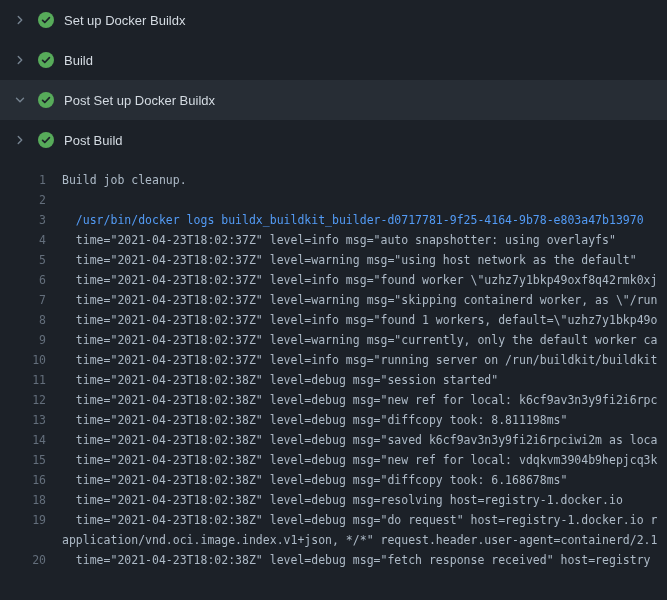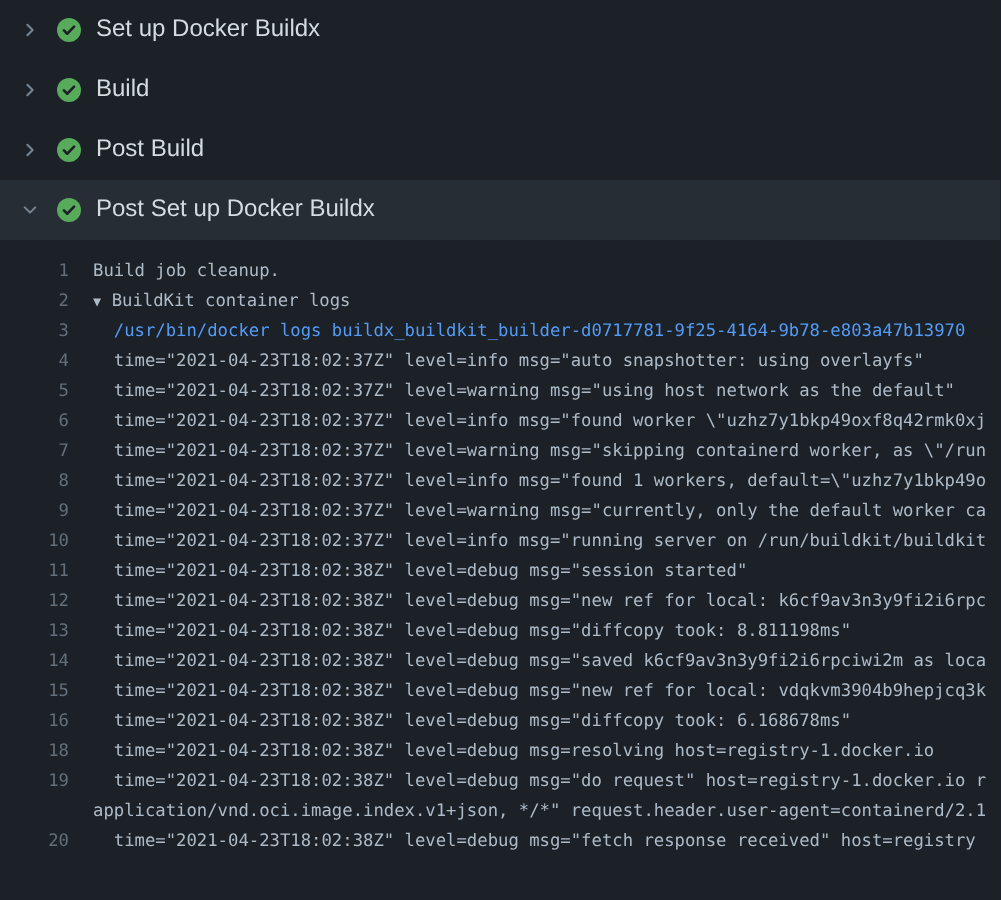--- a/index.html
+++ b/index.html
@@ -3,21 +3,21 @@
 <meta charset="utf-8">
 <style>
   *{margin:0;padding:0;box-sizing:border-box}
   html,body{width:667px;height:600px;overflow:hidden}
   body{background:var(--background,#1c2128);font-family:"Liberation Sans",sans-serif}
   .steps{width:100%}
   .step{height:40px;display:flex;align-items:center;padding-left:13px;cursor:pointer}
   .step.expanded{background:var(--expanded_row_background,#272d35)}
   .chev{width:14px;height:14px;margin-right:11px;color:var(--chevron,#768390);flex:none}
   .check{width:16px;height:16px;margin-right:10px;flex:none}
-  .step-label{font-size:16px;color:var(--step_title,#d4dbe2)}
+  .step-label{font-size:13px;color:var(--step_title,#d4dbe2)}
   .log{padding-top:10px;font-family:"DejaVu Sans Mono","Liberation Mono",monospace;font-size:11.5px}
   .row{height:20px;line-height:20px;white-space:pre;display:flex}
   .ln{display:inline-block;flex:none;width:46px;text-align:right;margin-right:16px;
       color:var(--line_number,#636e7b);text-decoration:none;cursor:pointer;
       font-family:"DejaVu Sans Mono","Liberation Mono",monospace;font-size:11.5px}
   .tx{color:var(--log_text,#adbac7)}
   .tx.cmd{color:var(--command_text,#539bf5)}
   .tri{margin-right:7px;font-size:9px;color:var(--log_text,#adbac7)}
 </style>
 </head>
@@ -40,54 +40,53 @@
     <svg class="chev" viewBox="0 0 16 16">
         <path d="M6 4l4 4-4 4" fill="none" stroke="currentColor" stroke-width="1.6" stroke-linecap="round" stroke-linejoin="round"></path>
       </svg>
     <svg class="check" viewBox="0 0 16 16">
         <circle cx="8" cy="8" r="8" fill="#57ab5a"></circle>
         <path d="M4.6 8.3l2.2 2.2 4.6-4.8" fill="none" stroke="#1c2128" stroke-width="1.7" stroke-linecap="round" stroke-linejoin="round"></path>
       </svg>
     <span class="step-label">Build</span>
   </div>
 
+  <div class="step expanded">
+    <svg class="chev" viewBox="0 0 16 16">
+        <path d="M4 6l4 4 4-4" fill="none" stroke="currentColor" stroke-width="1.6" stroke-linecap="round" stroke-linejoin="round"></path>
+      </svg>
+    <svg class="check" viewBox="0 0 16 16">
+        <circle cx="8" cy="8" r="8" fill="#57ab5a"></circle>
+        <path d="M4.6 8.3l2.2 2.2 4.6-4.8" fill="none" stroke="#1c2128" stroke-width="1.7" stroke-linecap="round" stroke-linejoin="round"></path>
+      </svg>
+    <span class="step-label">Post Set up Docker Buildx</span>
+  </div>
+
   <div class="step">
     <svg class="chev" viewBox="0 0 16 16">
         <path d="M6 4l4 4-4 4" fill="none" stroke="currentColor" stroke-width="1.6" stroke-linecap="round" stroke-linejoin="round"></path>
       </svg>
     <svg class="check" viewBox="0 0 16 16">
         <circle cx="8" cy="8" r="8" fill="#57ab5a"></circle>
         <path d="M4.6 8.3l2.2 2.2 4.6-4.8" fill="none" stroke="#1c2128" stroke-width="1.7" stroke-linecap="round" stroke-linejoin="round"></path>
       </svg>
     <span class="step-label">Post Build</span>
-  </div>
-
-  <div class="step expanded">
-    <svg class="chev" viewBox="0 0 16 16">
-        <path d="M4 6l4 4 4-4" fill="none" stroke="currentColor" stroke-width="1.6" stroke-linecap="round" stroke-linejoin="round"></path>
-      </svg>
-    <svg class="check" viewBox="0 0 16 16">
-        <circle cx="8" cy="8" r="8" fill="#57ab5a"></circle>
-        <path d="M4.6 8.3l2.2 2.2 4.6-4.8" fill="none" stroke="#1c2128" stroke-width="1.7" stroke-linecap="round" stroke-linejoin="round"></path>
-      </svg>
-    <span class="step-label">Post Set up Docker Buildx</span>
   </div>
 
 </div>
 
 <div class="log">
 
   <div class="row">
     <a class="ln">1</a>
     <span class="tx">Build job cleanup.</span>
   </div>
 
   <div class="row">
     <a class="ln">2</a>
-    <span class="tx"><span class="tri">▼</span><span>BuildKit container logs</span></span>
   </div>
 
   <div class="row">
     <a class="ln">3</a>
     <span class="tx cmd">  /usr/bin/docker logs buildx_buildkit_builder-d0717781-9f25-4164-9b78-e803a47b13970</span>
   </div>
 
   <div class="row">
     <a class="ln">4</a>
     <span class="tx">  time="2021-04-23T18:02:37Z" level=info msg="auto snapshotter: using overlayfs"</span>

